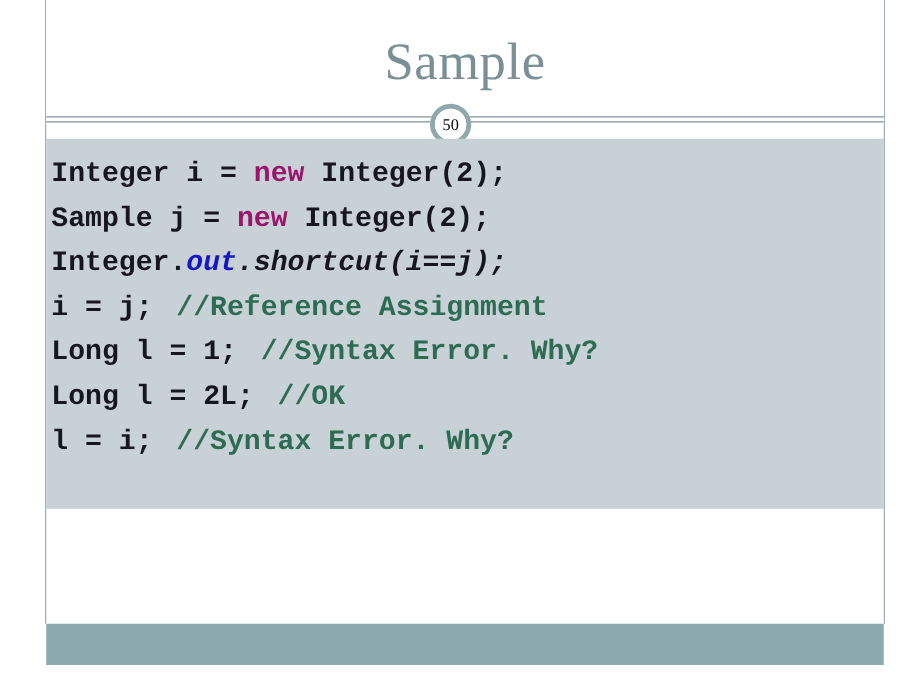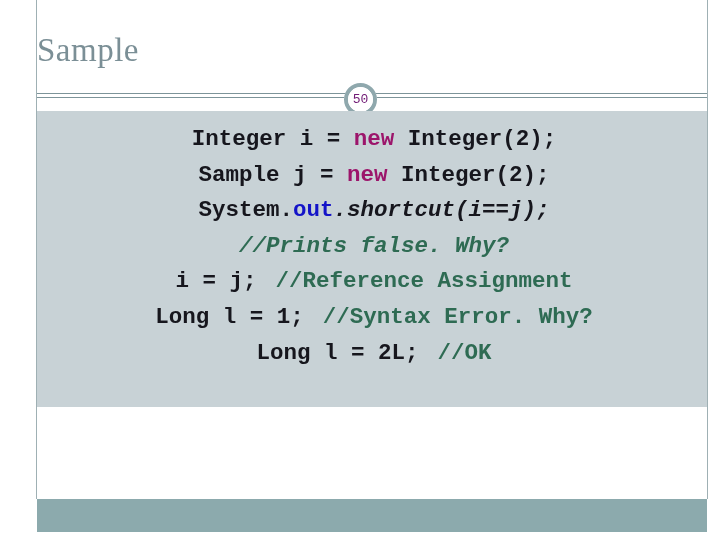--- a/index.html
+++ b/index.html
@@ -47,23 +47,23 @@
     top: 0;
     width: 670px;
     height: 100px;
     background: #ffffff;
   }
   .slide-title {
     position: absolute;
     left: 0;
     top: 30px;
     width: 670px;
-    text-align: left;
+    text-align: center;
     font-family: "Liberation Serif", serif;
-    font-size: 33px;
+    font-size: 42px;
     line-height: 40px;
     color: #7b8f96;
     letter-spacing: 0.5px;
     white-space: nowrap;
   }
 
   
   .divider {
     position: absolute;
     left: 37px;
@@ -121,50 +121,49 @@
     height: 25px;
     border-radius: 50%;
     border: 1px solid #ffffff;
     box-sizing: border-box;
     background: #ffffff;
     display: flex;
     align-items: center;
     justify-content: center;
   }
   .badge-num {
-    font-family: Liberation Mono, monospace;
+    font-family: Liberation Serif, serif;
     font-size: 13px;
-    color: #701a75;
+    color: #000000;
     line-height: 1;
   }
 
   
   .code-body {
     position: absolute;
     left: 37px;
     top: 111px;
     width: 670px;
     height: 296px;
     background: #c8d2d6;
     box-sizing: border-box;
     padding: 11px 0 0 0;
-    text-align: center;
   }
   .code-line {
     font-family: "Liberation Mono", monospace;
     font-size: 22.5px;
     line-height: 35.6px;
     white-space: pre;
     padding-left: 4px;
     color: #18181f;
     font-weight: bold;
   }
   .tok-plain   { color: #16161d; font-weight: bold; }
   .tok-keyword { color: #9c156b; font-weight: bold; }
-  .tok-field   { color: #1414c8; font-weight: bold; }
+  .tok-field   { color: #1414c8; font-weight: bold; font-style: italic; }
   .tok-italic  { color: #16161d; font-weight: bold; font-style: italic; }
   .tok-comment { color: #2e6b53; font-weight: bold; margin-left: 19px; }
   .tok-comment-i { color: #2e6b53; font-weight: bold; font-style: italic; }
 
   
   .footer-bar {
     position: absolute;
     left: 37px;
     top: 499px;
     width: 670px;
@@ -192,22 +191,22 @@
   <div class="badge">
     <div class="badge-ring"></div>
     <div class="badge-inner">
       <span class="badge-num">50</span>
     </div>
   </div>
 
   <div class="code-body" id="code-body">
       <div class="code-line"><span class="tok-plain">Integer i = </span><span class="tok-keyword">new</span><span class="tok-plain"> Integer(2);</span></div>
       <div class="code-line"><span class="tok-plain">Sample j = </span><span class="tok-keyword">new</span><span class="tok-plain"> Integer(2);</span></div>
-      <div class="code-line"><span class="tok-plain">System.</span><span class="tok-field">out</span><span class="tok-italic">.shortcut(i==j);</span></div>
-      <div class="code-line"><span class="tok-comment-i">//Prints false. Why?</span></div>
+      <div class="code-line"><span class="tok-plain">Integer.</span><span class="tok-field">out</span><span class="tok-italic">.shortcut(i==j);</span></div>
       <div class="code-line"><span class="tok-plain">i = j;</span><span class="tok-comment">//Reference Assignment</span></div>
       <div class="code-line"><span class="tok-plain">Long l = 1;</span><span class="tok-comment">//Syntax Error. Why?</span></div>
       <div class="code-line"><span class="tok-plain">Long l = 2L;</span><span class="tok-comment">//OK</span></div>
+      <div class="code-line"><span class="tok-plain">l = i;</span><span class="tok-comment">//Syntax Error. Why?</span></div>
     </div>
 
   <div class="footer-bar"></div>
 
 </div>
 
 </body></html>

